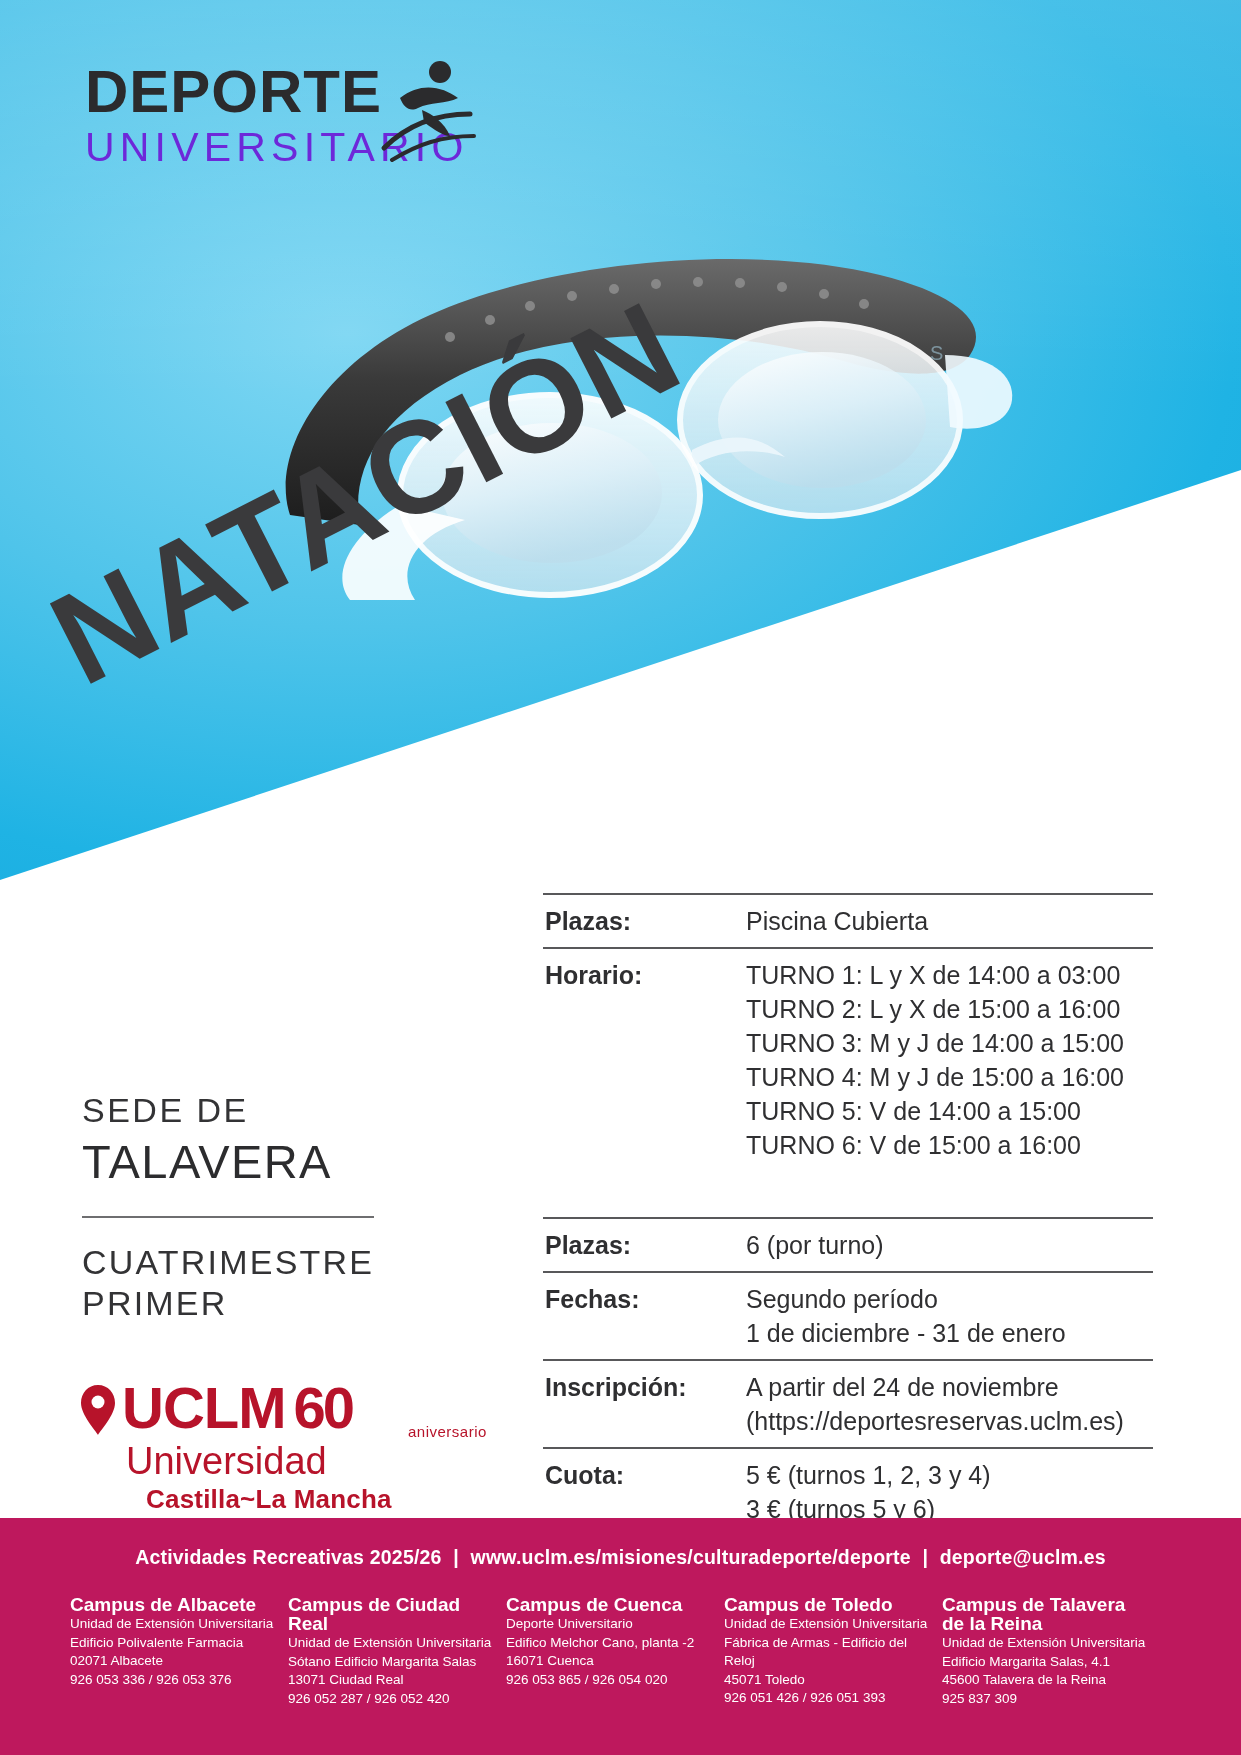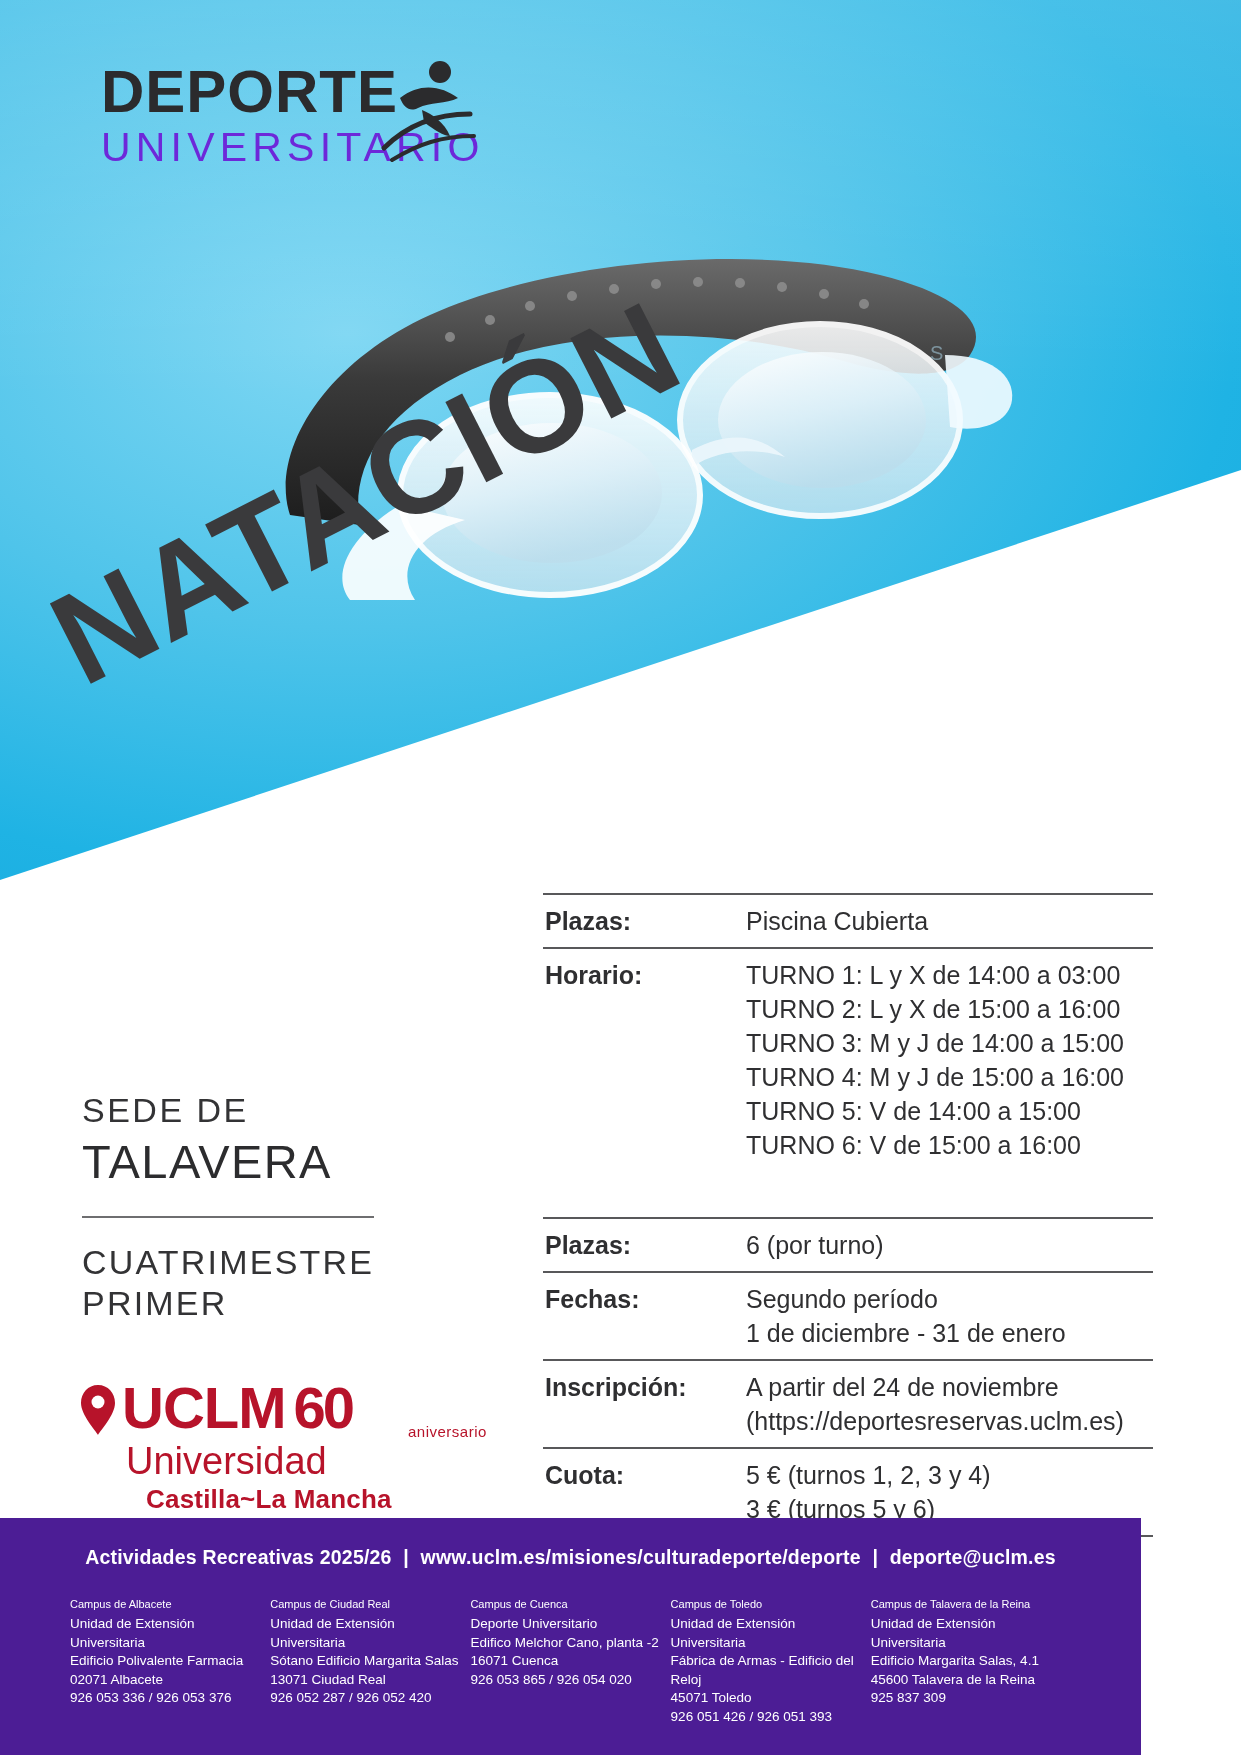--- a/index.html
+++ b/index.html
@@ -31,21 +31,21 @@
   .cyan-band::after {
     content: "";
     position: absolute;
     left: 0; top: 0; right: 0; bottom: 0;
     background: linear-gradient(180deg, rgba(255,255,255,0.18) 0%, rgba(255,255,255,0) 45%);
   }
 
   
   .logo-deporte {
     position: absolute;
-    left: 101px;
+    left: 85px;
     top: 62px;
     color: #2f2f31;
     z-index: 6;
   }
   .logo-deporte .l1 {
     font-size: 60px;
     font-weight: bold;
     letter-spacing: 1px;
     line-height: 60px;
     color: #2b2b2d;
@@ -216,43 +216,43 @@
     line-height: 34px;
   }
   .info-val div { white-space: nowrap; }
   .spacer-gap { height: 46px; }
 
   
   .footer {
     position: absolute;
     left: 0;
     bottom: 0;
-    width: 1141px;
+    width: 1241px;
     height: 237px;
-    background: #4c1d95;
+    background: #be185d;
     color: #ffffff;
     z-index: 10;
   }
   .footer-top {
     text-align: center;
     font-size: 19.5px;
     font-weight: bold;
     letter-spacing: 0.2px;
     padding-top: 28px;
   }
   .footer-sep { display: inline-block; padding: 0 6px; }
   .footer-cols {
     display: flex;
     padding: 26px 70px 0 70px;
     gap: 0;
   }
   .fcol { width: 218px; padding-right: 10px; }
   .fcol .ct {
-    font-size: 11px;
-    font-weight: normal;
+    font-size: 19px;
+    font-weight: bold;
     line-height: 19px;
     margin-bottom: 1px;
   }
   .fcol .cl {
     font-size: 13.5px;
     line-height: 18.5px;
     font-weight: normal;
   }
 </style>
 </head>

